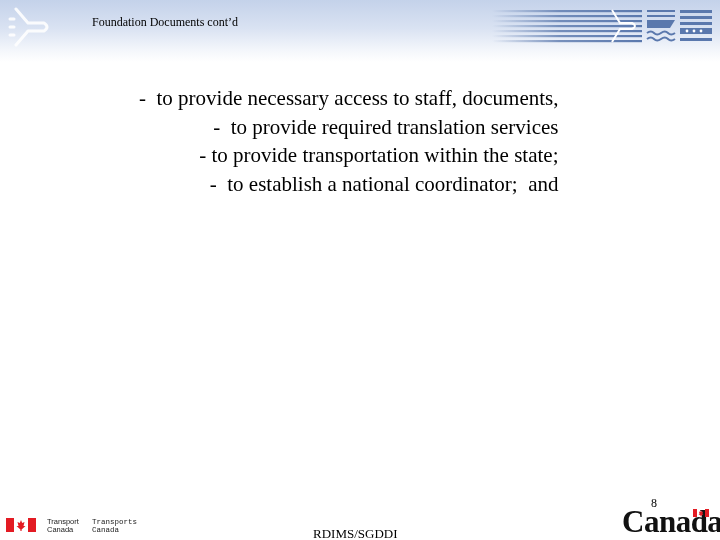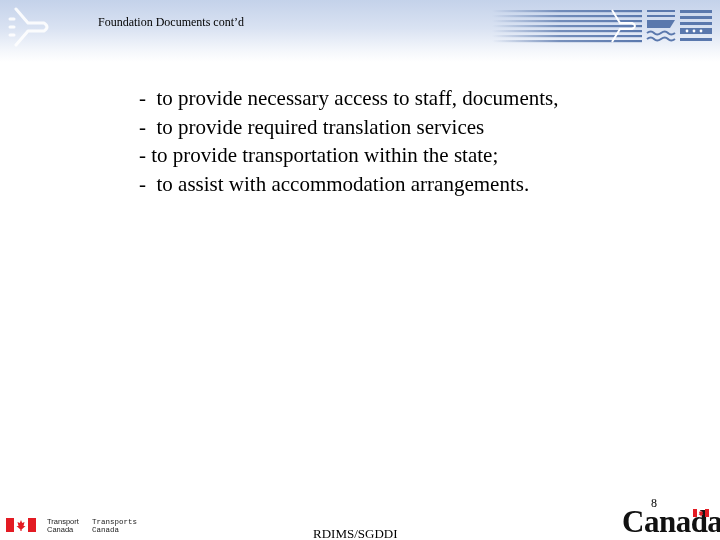--- a/index.html
+++ b/index.html
@@ -8,28 +8,28 @@
       background: #ffffff;
       font-family: "Liberation Serif", "DejaVu Serif", serif;
       color: #000;
     }
     .header-band {
       position: absolute; left: 0; top: 0; width: 720px; height: 62px;
       background: linear-gradient(to bottom, #c4d2ea 0%, #d9e2f2 45%, #f3f6fb 80%, #ffffff 100%);
     }
     .plane-left { position: absolute; left: 6px; top: 5px; width: 46px; height: 44px; }
     .header-title {
-      position: absolute; left: 98px; top: 15px; font-size: 12px;
+      position: absolute; left: 92px; top: 15px; font-size: 12px;
     }
     .stripes { position: absolute; left: 492px; top: 8px; width: 222px; height: 36px; }
     .content {
       position: absolute; left: 67px; top: 84px; font-size: 21px; line-height: 28.6px;
     }
     .content div { white-space: pre; }
-    .l1 { padding-left: 72px; }
+    .l1 { padding-left: 72px; text-align: right; }
     .l2 { padding-left: 90px; }
     .page-num { position: absolute; left: 651px; top: 496px; font-size: 12px; }
     .footer-code { position: absolute; left: 313px; top: 526px; font-size: 13px; }
     .tc-logo { position: absolute; left: 6px; top: 516px; width: 130px; height: 20px; }
     .tc-text { position: absolute; font-family: "Liberation Sans", sans-serif; font-size: 7.5px; line-height: 8px; color: #222; }
     .canada-word {
       position: absolute; left: 622px; top: 504px; font-size: 31px; font-weight: bold;
       letter-spacing: -0.5px; color: #111; font-family: "Liberation Serif", serif;
     }
     .canada-flag { position: absolute; left: 693px; top: 509px; width: 16px; height: 8px; }
@@ -86,21 +86,21 @@
     <circle cx="202" cy="23" r="1.4" fill="#fff"></circle>
     <circle cx="209" cy="23" r="1.4" fill="#fff"></circle>
     <rect x="188" y="30" width="32" height="3"></rect>
   </g>
 </svg>
 
 <div class="content">
   <div class="l1">-  to provide necessary access to staff, documents,</div>
   <div class="l1">-  to provide required translation services</div>
   <div class="l1">- to provide transportation within the state;</div>
-  <div class="l1">-  to assist with accommodation arrangements.</div>
+  <div class="l1">-  to establish a national coordinator;  and</div>
 </div>
 
 <div class="tc-logo">
   <svg width="30" height="14" viewBox="0 0 30 14" style="position:absolute;left:0;top:2px;">
     <rect x="0" y="0" width="8" height="14" fill="#e31b23"></rect>
     <rect x="22" y="0" width="8" height="14" fill="#e31b23"></rect>
     <path d="M15 2 L16.2 5 L18.5 4 L17.5 8 L19.5 8 L15.6 11.5 L15.6 13 L14.4 13 L14.4 11.5 L10.5 8 L12.5 8 L11.5 4 L13.8 5 Z" fill="#e31b23"></path>
   </svg>
   <div class="tc-text" style="left:41px;top:2px;">
     <div>Transport</div>

